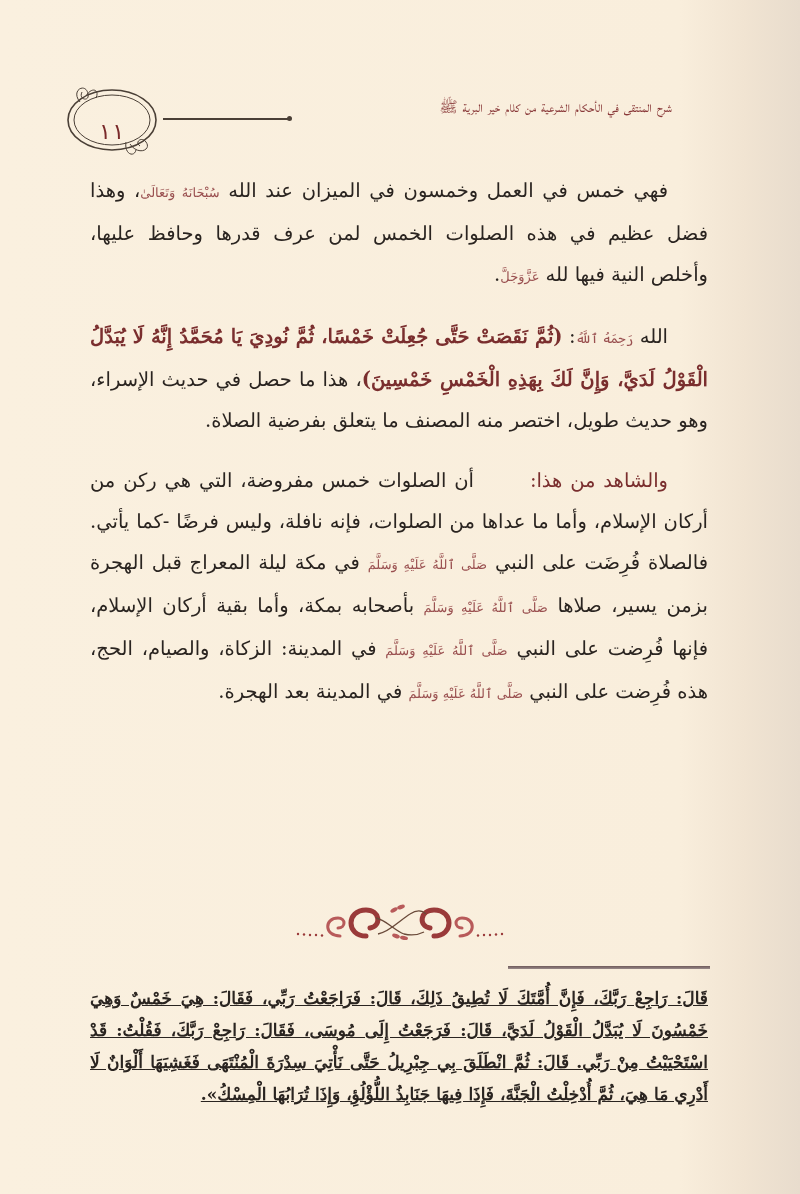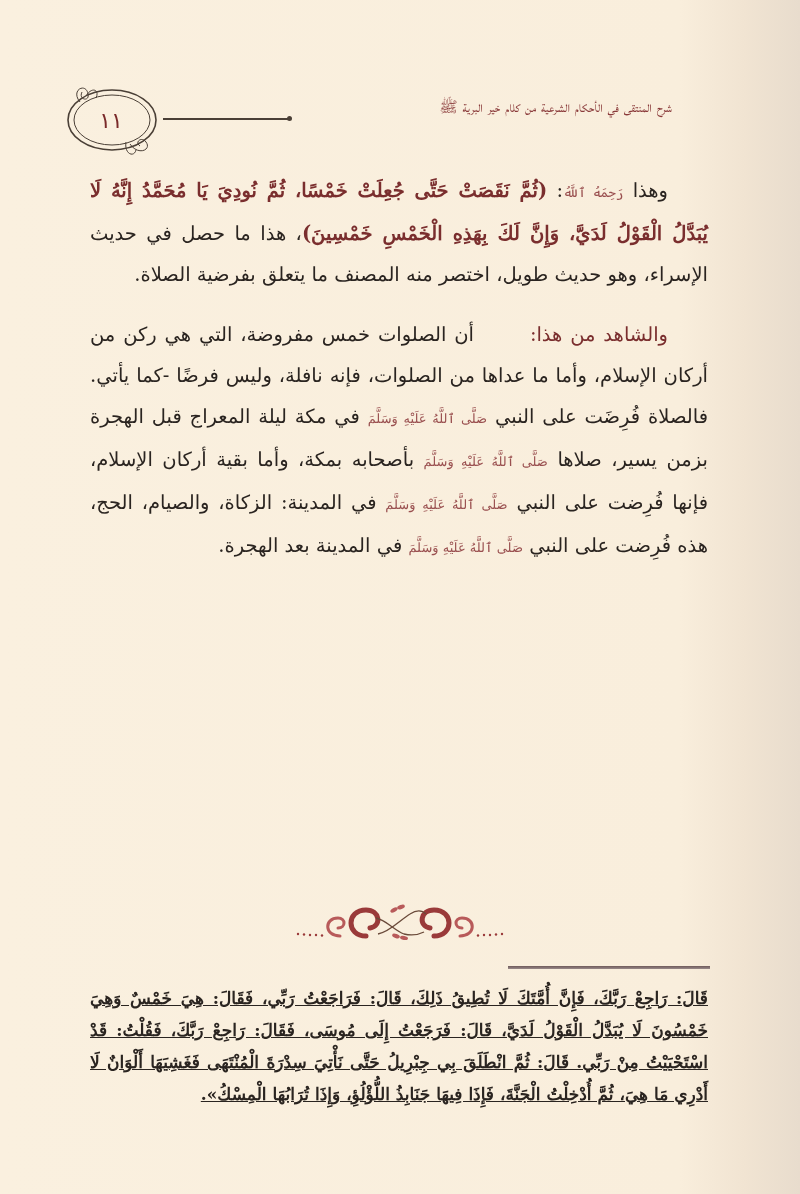--- a/index.html
+++ b/index.html
@@ -27,29 +27,29 @@
     .page-number-frame {
       position: absolute;
       left: 0px;
       top: 0px;
       width: 100px;
       height: 78px;
     }
     .page-number {
       position: absolute;
       left: 20px;
-      top: 21px;
+      top: 32px;
       width: 62px;
       height: 40px;
       display: flex;
       align-items: center;
       justify-content: center;
       color: #7a2a2a;
       font-size: 22px;
-      font-family: Liberation Serif, serif;
+      font-family: Liberation Mono, monospace;
     }
     .header-rule {
       position: absolute;
       left: 103px;
       top: 38px;
       width: 125px;
       height: 1.5px;
       background: #4a3f36;
     }
     .header-rule-dot {
@@ -130,22 +130,23 @@
       <path d="M70 64 C78 76, 92 70, 86 62 C82 56, 74 62, 80 66" fill="none" stroke="#4a3f36" stroke-width="1"></path>
       <path d="M66 62 C64 74, 74 78, 76 70" fill="none" stroke="#4a3f36" stroke-width="1"></path>
     </svg>
     <div class="page-number">١١</div>
     <div class="header-rule"></div>
     <div class="header-rule-dot"></div>
     <div class="header-title">شرح المنتقى في الأحكام الشرعية من كلام خير البرية ﷺ</div>
   </div>
 
   <div class="body-text">
+    <p class="para"><span>فهي خمس في العمل وخمسون في الميزان عند الله </span><span class="honorific">سُبْحَانَهُ وَتَعَالَىٰ</span><span>، وهذا فضل عظيم في هذه الصلوات الخمس لمن عرف قدرها وحافظ عليها، وأخلص النية فيها لله </span><span class="honorific">عَزَّوَجَلَّ</span><span>.</span></p>
 
-    <p class="para"><span>وهذا </span><span class="honorific">رَحِمَهُ ٱللَّهُ</span><span>: </span><span class="quote">(ثُمَّ نَقَصَتْ حَتَّى جُعِلَتْ خَمْسًا، ثُمَّ نُودِيَ يَا مُحَمَّدُ إِنَّهُ لَا يُبَدَّلُ الْقَوْلُ لَدَيَّ، وَإِنَّ لَكَ بِهَذِهِ الْخَمْسِ خَمْسِينَ)</span><span>، هذا ما حصل في حديث الإسراء، وهو حديث طويل، اختصر منه المصنف ما يتعلق بفرضية الصلاة.</span></p>
+    <p class="para"><span>الله </span><span class="honorific">رَحِمَهُ ٱللَّهُ</span><span>: </span><span class="quote">(ثُمَّ نَقَصَتْ حَتَّى جُعِلَتْ خَمْسًا، ثُمَّ نُودِيَ يَا مُحَمَّدُ إِنَّهُ لَا يُبَدَّلُ الْقَوْلُ لَدَيَّ، وَإِنَّ لَكَ بِهَذِهِ الْخَمْسِ خَمْسِينَ)</span><span>، هذا ما حصل في حديث الإسراء، وهو حديث طويل، اختصر منه المصنف ما يتعلق بفرضية الصلاة.</span></p>
 
 
     <p class="para"><span class="red">والشاهد من هذا: </span><span>أن الصلوات خمس مفروضة، التي هي ركن من أركان الإسلام، وأما ما عداها من الصلوات، فإنه نافلة، وليس فرضًا -كما يأتي. فالصلاة فُرِضَت على النبي </span><span class="honorific">صَلَّى ٱللَّهُ عَلَيْهِ وَسَلَّمَ</span><span> في مكة ليلة المعراج قبل الهجرة بزمن يسير، صلاها </span><span class="honorific">صَلَّى ٱللَّهُ عَلَيْهِ وَسَلَّمَ</span><span> بأصحابه بمكة، وأما بقية أركان الإسلام، فإنها فُرِضت على النبي </span><span class="honorific">صَلَّى ٱللَّهُ عَلَيْهِ وَسَلَّمَ</span><span> في المدينة: الزكاة، والصيام، الحج، هذه فُرِضت على النبي </span><span class="honorific">صَلَّى ٱللَّهُ عَلَيْهِ وَسَلَّمَ</span><span> في المدينة بعد الهجرة.</span></p>
   </div>
 
   <svg class="ornament" viewBox="0 0 240 44">
     <g fill="#9a3a3a">
       <circle cx="18" cy="38" r="1.2"></circle>
         <circle cx="24" cy="38.5" r="1.2"></circle>
         <circle cx="30" cy="39" r="1.2"></circle>

